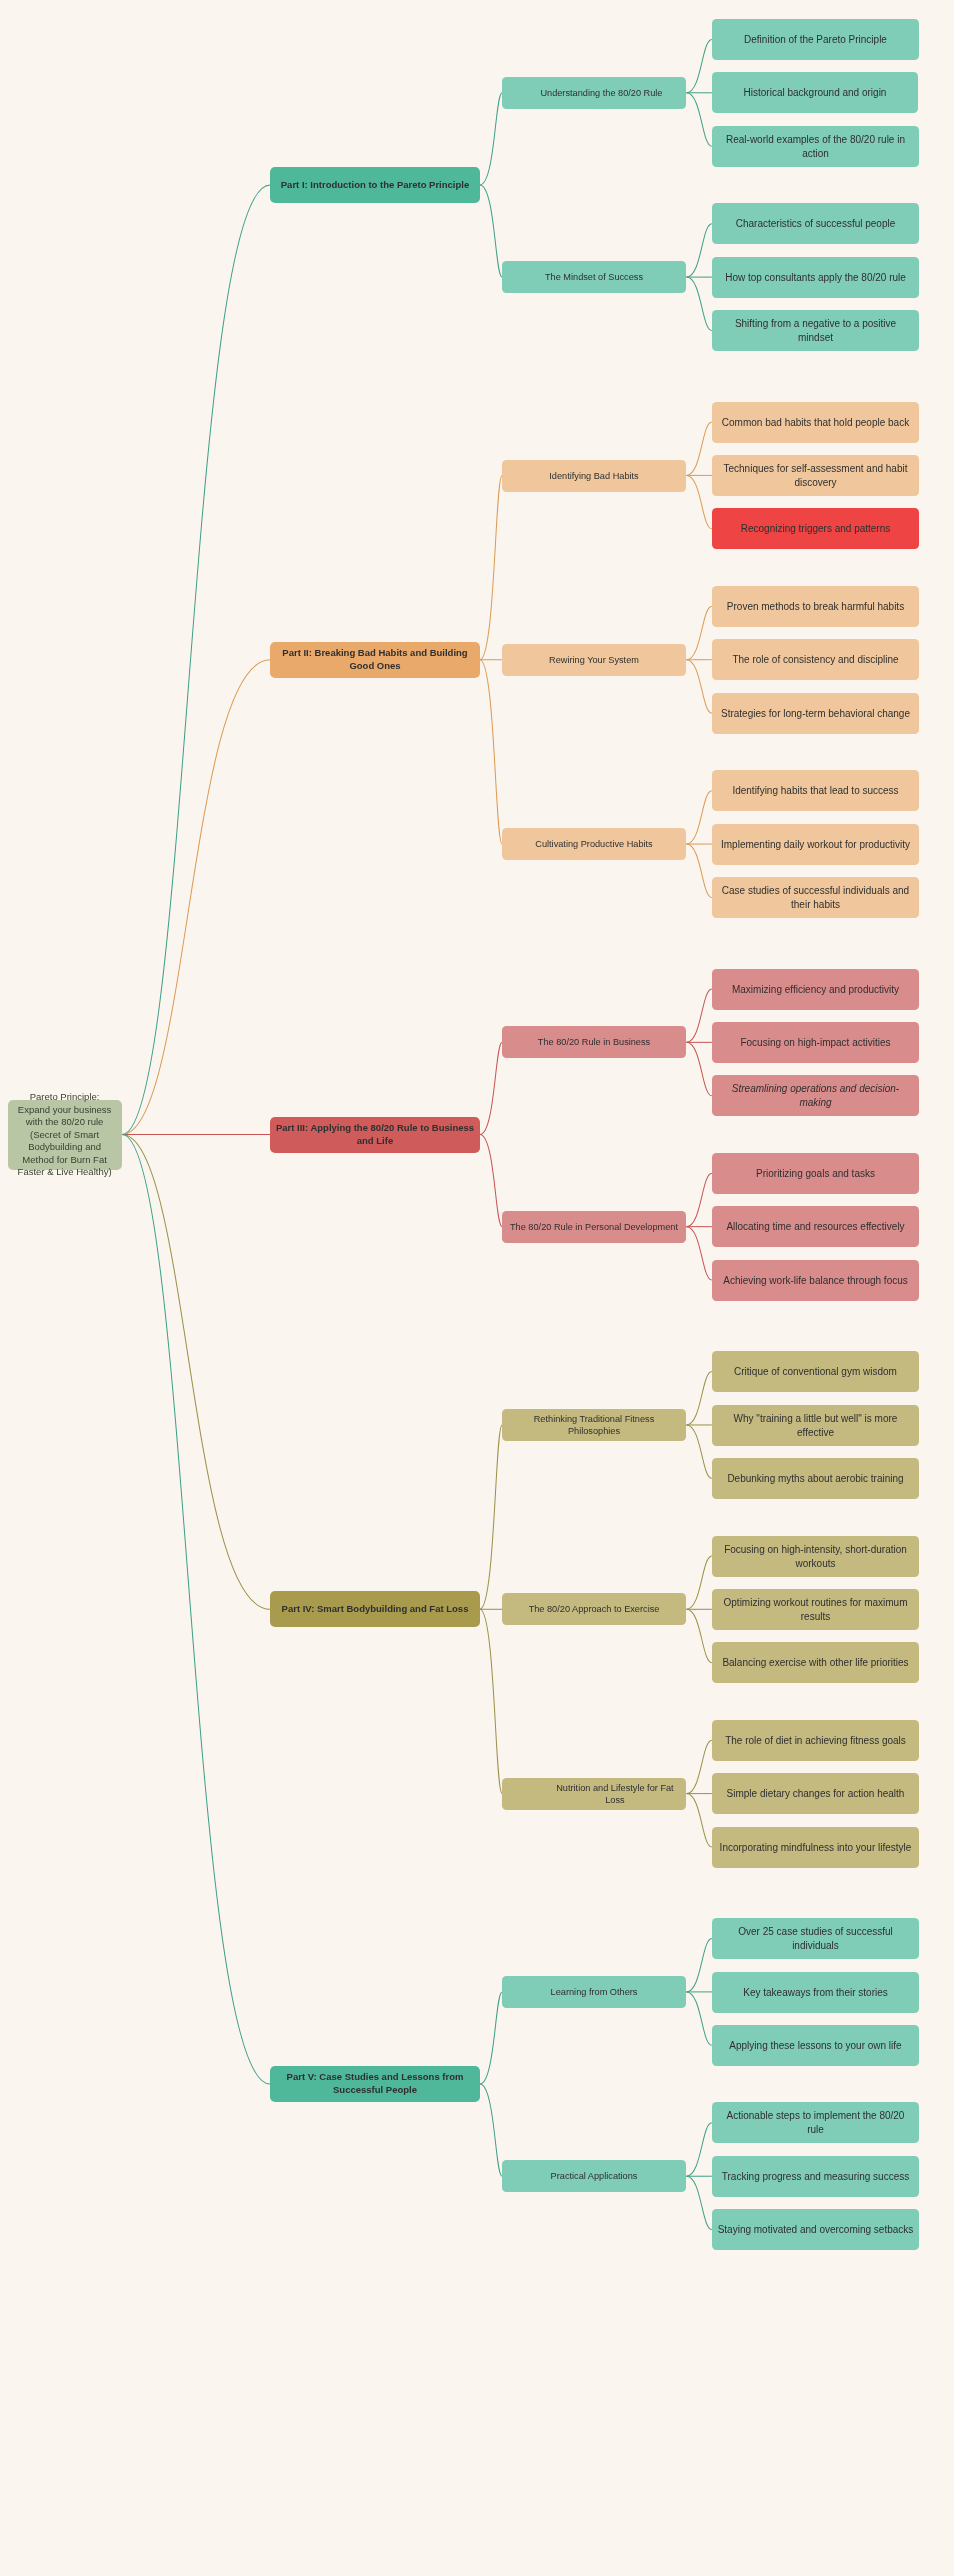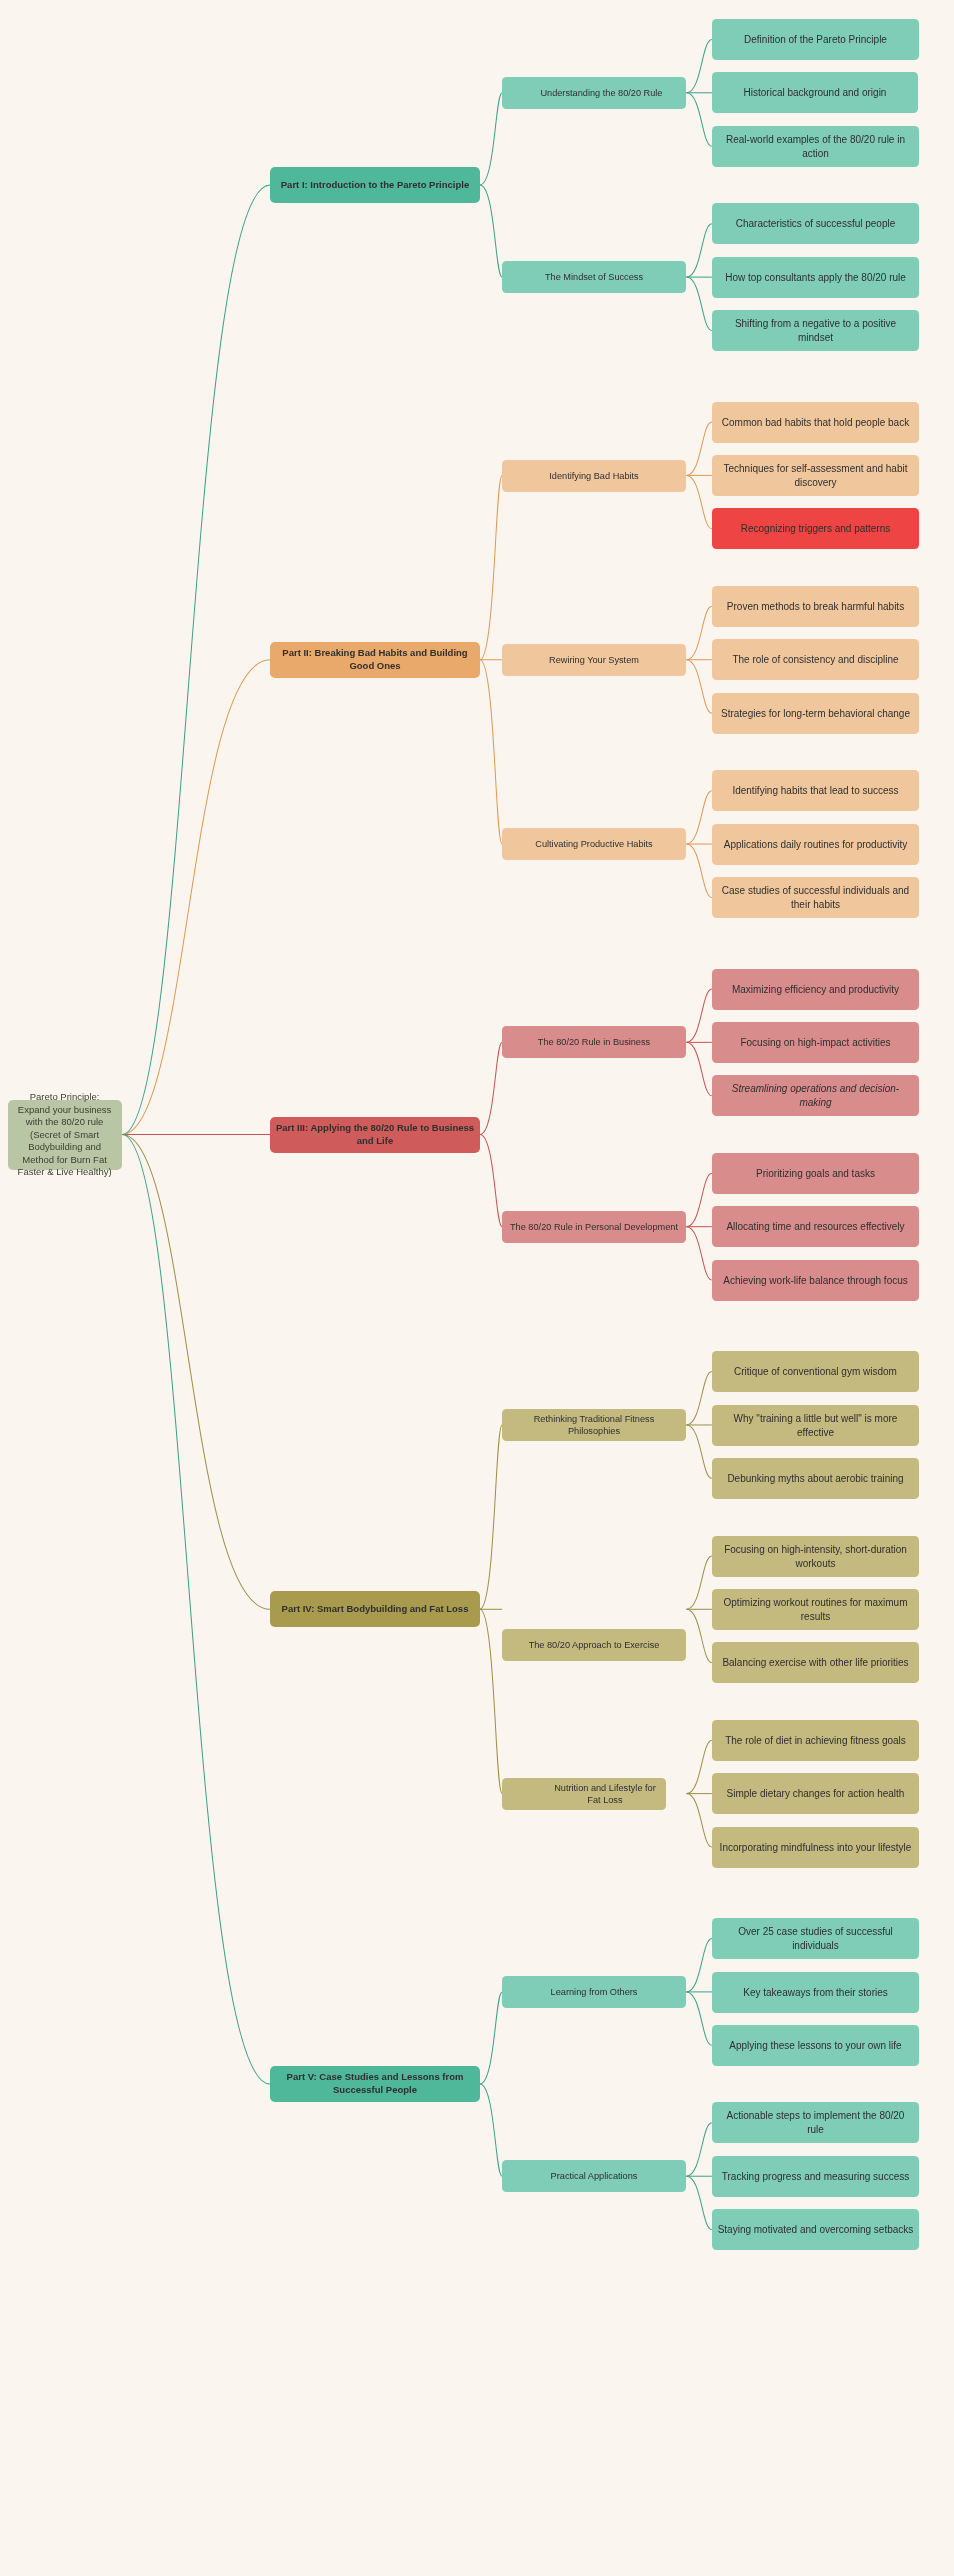--- a/index.html
+++ b/index.html
@@ -104,45 +104,45 @@
       <div class="node lvl1" style="left: 270px; top: 167px; width: 210px; height: 36px; background: rgb(79, 183, 154);">Part I: Introduction to the Pareto Principle</div>
       <div class="node lvl3" style="left: 712px; top: 402px; width: 207px; height: 41px; background: rgb(240, 199, 156);">Common bad habits that hold people back</div>
       <div class="node lvl3" style="left: 712px; top: 455px; width: 207px; height: 41px; background: rgb(240, 199, 156);">Techniques for self-assessment and habit discovery</div>
       <div class="node lvl3" style="left: 712px; top: 508px; width: 207px; height: 41px; background: #ef4444;">Recognizing triggers and patterns</div>
       <div class="node lvl2" style="left: 502px; top: 460px; width: 184px; height: 32px; background: rgb(240, 199, 156);">Identifying Bad Habits</div>
       <div class="node lvl3" style="left: 712px; top: 586px; width: 207px; height: 41px; background: rgb(240, 199, 156);">Proven methods to break harmful habits</div>
       <div class="node lvl3" style="left: 712px; top: 639px; width: 207px; height: 41px; background: rgb(240, 199, 156);">The role of consistency and discipline</div>
       <div class="node lvl3" style="left: 712px; top: 693px; width: 207px; height: 41px; background: rgb(240, 199, 156);">Strategies for long-term behavioral change</div>
       <div class="node lvl2" style="left: 502px; top: 644px; width: 184px; height: 32px; background: rgb(240, 199, 156);">Rewiring Your System</div>
       <div class="node lvl3" style="left: 712px; top: 770px; width: 207px; height: 41px; background: rgb(240, 199, 156);">Identifying habits that lead to success</div>
-      <div class="node lvl3" style="left: 712px; top: 824px; width: 207px; height: 41px; background: rgb(240, 199, 156);">Applications daily routines for productivity</div>
+      <div class="node lvl3" style="left: 712px; top: 824px; width: 207px; height: 41px; background: rgb(240, 199, 156);">Implementing daily workout for productivity</div>
       <div class="node lvl3" style="left: 712px; top: 877px; width: 207px; height: 41px; background: rgb(240, 199, 156);">Case studies of successful individuals and their habits</div>
       <div class="node lvl2" style="left: 502px; top: 828px; width: 184px; height: 32px; background: rgb(240, 199, 156);">Cultivating Productive Habits</div>
       <div class="node lvl1" style="left: 270px; top: 642px; width: 210px; height: 36px; background: rgb(233, 169, 106);">Part II: Breaking Bad Habits and Building Good Ones</div>
       <div class="node lvl3" style="left: 712px; top: 969px; width: 207px; height: 41px; background: rgb(217, 140, 140);">Maximizing efficiency and productivity</div>
       <div class="node lvl3" style="left: 712px; top: 1022px; width: 207px; height: 41px; background: rgb(217, 140, 140);">Focusing on high-impact activities</div>
       <div class="node lvl3" style="left: 712px; top: 1075px; width: 207px; height: 41px; background: rgb(217, 140, 140); font-style: italic;">Streamlining operations and decision-making</div>
       <div class="node lvl2" style="left: 502px; top: 1026px; width: 184px; height: 32px; background: rgb(217, 140, 140);">The 80/20 Rule in Business</div>
       <div class="node lvl3" style="left: 712px; top: 1153px; width: 207px; height: 41px; background: rgb(217, 140, 140);">Prioritizing goals and tasks</div>
       <div class="node lvl3" style="left: 712px; top: 1206px; width: 207px; height: 41px; background: rgb(217, 140, 140);">Allocating time and resources effectively</div>
       <div class="node lvl3" style="left: 712px; top: 1260px; width: 207px; height: 41px; background: rgb(217, 140, 140);">Achieving work-life balance through focus</div>
       <div class="node lvl2" style="left: 502px; top: 1211px; width: 184px; height: 32px; background: rgb(217, 140, 140);">The 80/20 Rule in Personal Development</div>
       <div class="node lvl1" style="left: 270px; top: 1117px; width: 210px; height: 36px; background: rgb(208, 91, 91);">Part III: Applying the 80/20 Rule to Business and Life</div>
       <div class="node lvl3" style="left: 712px; top: 1351px; width: 207px; height: 41px; background: rgb(196, 186, 128);">Critique of conventional gym wisdom</div>
       <div class="node lvl3" style="left: 712px; top: 1405px; width: 207px; height: 41px; background: rgb(196, 186, 128);">Why "training a little but well" is more effective</div>
       <div class="node lvl3" style="left: 712px; top: 1458px; width: 207px; height: 41px; background: rgb(196, 186, 128);">Debunking myths about aerobic training</div>
       <div class="node lvl2" style="left: 502px; top: 1409px; width: 184px; height: 32px; background: rgb(196, 186, 128);">Rethinking Traditional Fitness Philosophies</div>
       <div class="node lvl3" style="left: 712px; top: 1536px; width: 207px; height: 41px; background: rgb(196, 186, 128);">Focusing on high-intensity, short-duration workouts</div>
       <div class="node lvl3" style="left: 712px; top: 1589px; width: 207px; height: 41px; background: rgb(196, 186, 128);">Optimizing workout routines for maximum results</div>
       <div class="node lvl3" style="left: 712px; top: 1642px; width: 207px; height: 41px; background: rgb(196, 186, 128);">Balancing exercise with other life priorities</div>
-      <div class="node lvl2" style="left: 502px; top: 1593px; width: 184px; height: 32px; background: rgb(196, 186, 128); margin-top: 36px;">The 80/20 Approach to Exercise</div>
+      <div class="node lvl2" style="left: 502px; top: 1593px; width: 184px; height: 32px; background: rgb(196, 186, 128);">The 80/20 Approach to Exercise</div>
       <div class="node lvl3" style="left: 712px; top: 1720px; width: 207px; height: 41px; background: rgb(196, 186, 128);">The role of diet in achieving fitness goals</div>
       <div class="node lvl3" style="left: 712px; top: 1773px; width: 207px; height: 41px; background: rgb(196, 186, 128);">Simple dietary changes for action health</div>
       <div class="node lvl3" style="left: 712px; top: 1827px; width: 207px; height: 41px; background: rgb(196, 186, 128);">Incorporating mindfulness into your lifestyle</div>
-      <div class="node lvl2" style="left: 502px; top: 1778px; width: 164px; height: 32px; background: rgb(196, 186, 128); padding-left: 47px;">Nutrition and Lifestyle for Fat Loss</div>
+      <div class="node lvl2" style="left: 502px; top: 1778px; width: 184px; height: 32px; background: rgb(196, 186, 128); padding-left: 47px;">Nutrition and Lifestyle for Fat Loss</div>
       <div class="node lvl1" style="left: 270px; top: 1591px; width: 210px; height: 36px; background: rgb(168, 155, 78);">Part IV: Smart Bodybuilding and Fat Loss</div>
       <div class="node lvl3" style="left: 712px; top: 1918px; width: 207px; height: 41px; background: rgb(127, 205, 182);">Over 25 case studies of successful individuals</div>
       <div class="node lvl3" style="left: 712px; top: 1972px; width: 207px; height: 41px; background: rgb(127, 205, 182);">Key takeaways from their stories</div>
       <div class="node lvl3" style="left: 712px; top: 2025px; width: 207px; height: 41px; background: rgb(127, 205, 182);">Applying these lessons to your own life</div>
       <div class="node lvl2" style="left: 502px; top: 1976px; width: 184px; height: 32px; background: rgb(127, 205, 182);">Learning from Others</div>
       <div class="node lvl3" style="left: 712px; top: 2102px; width: 207px; height: 41px; background: rgb(127, 205, 182);">Actionable steps to implement the 80/20 rule</div>
       <div class="node lvl3" style="left: 712px; top: 2156px; width: 207px; height: 41px; background: rgb(127, 205, 182);">Tracking progress and measuring success</div>
       <div class="node lvl3" style="left: 712px; top: 2209px; width: 207px; height: 41px; background: rgb(127, 205, 182);">Staying motivated and overcoming setbacks</div>
       <div class="node lvl2" style="left: 502px; top: 2160px; width: 184px; height: 32px; background: rgb(127, 205, 182);">Practical Applications</div>
       <div class="node lvl1" style="left: 270px; top: 2066px; width: 210px; height: 36px; background: rgb(79, 183, 154);">Part V: Case Studies and Lessons from Successful People</div>

